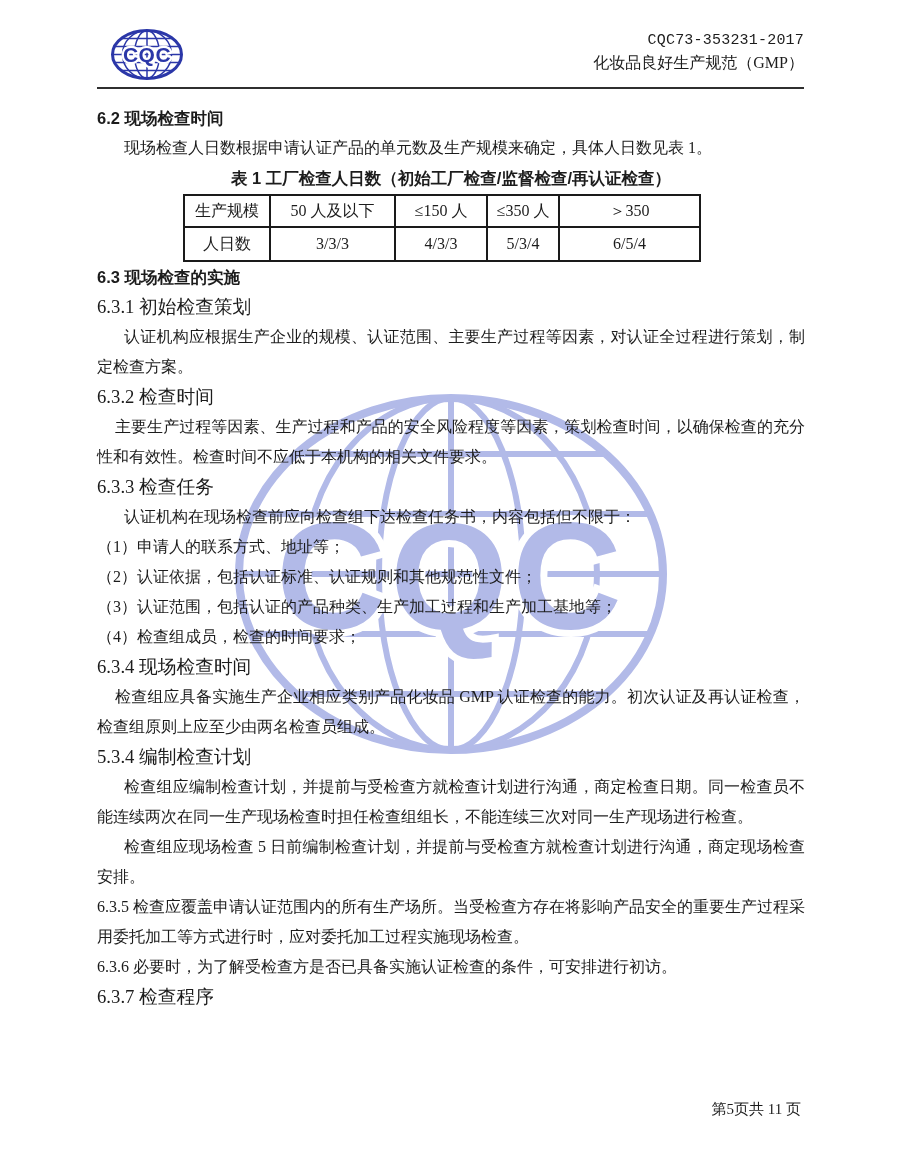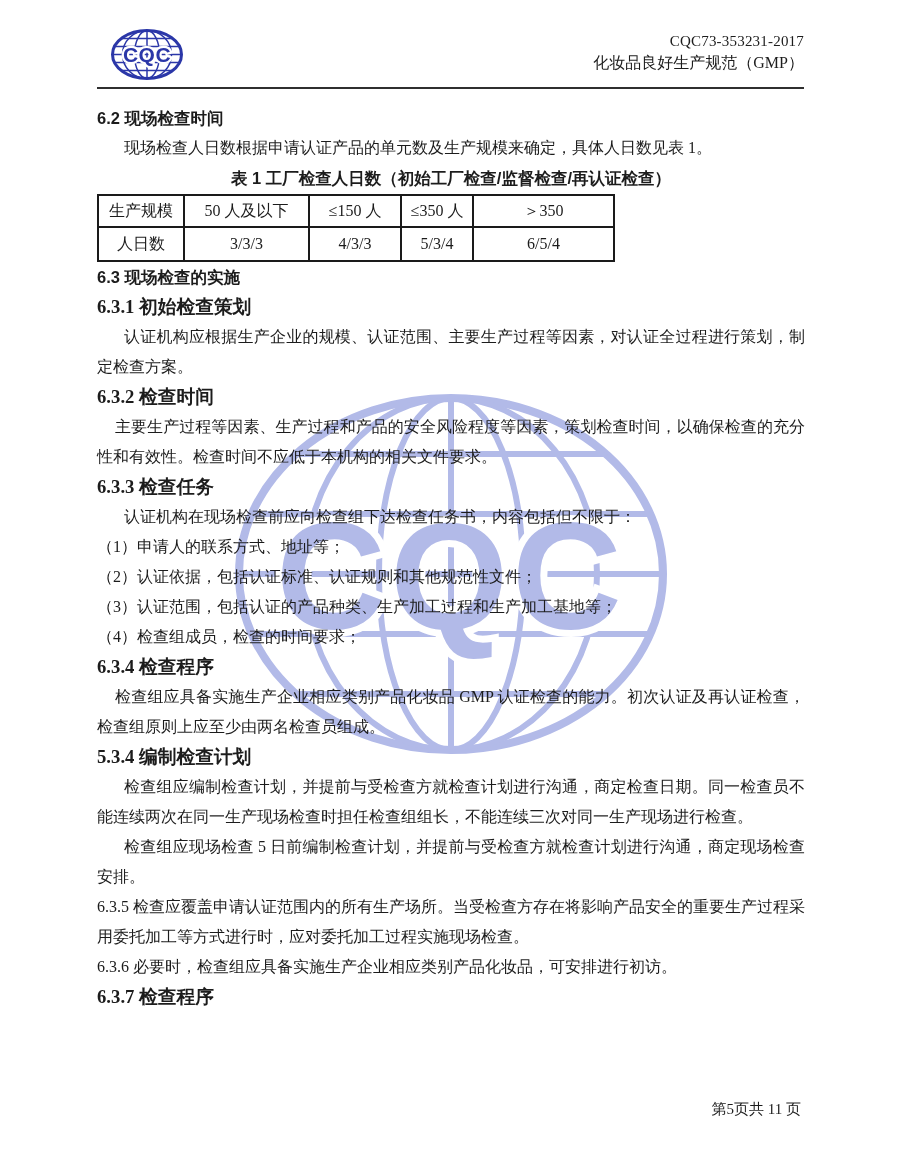--- a/index.html
+++ b/index.html
@@ -11,50 +11,50 @@
     overflow:hidden;
     font-family:"Liberation Serif","DejaVu Serif",serif;
     color:#1c1c1c;
   }
   
   .logo{position:absolute;left:109px;top:27px;width:76px;height:55px;}
   .header-text{
     position:absolute;right:96px;top:30px;
     text-align:right;line-height:22px;
   }
-  .doc-number{font-size:15px;letter-spacing:.2px;}
+  .doc-number{font-size:15px;letter-spacing:.2px;font-family:Liberation Mono, monospace;}
   .doc-title{font-size:16px;text-align:center;}
   .header-rule{
     position:absolute;left:97px;right:96px;top:87px;
     border-top:2px solid #2f2f2f;height:0;
   }
   
   .watermark{
     position:absolute;left:233px;top:391px;width:436px;height:366px;
     z-index:0;pointer-events:none;
   }
   
   .content{
     position:absolute;left:97px;top:103px;width:708px;z-index:1;
     font-size:16px;line-height:30px;
   }
   .content p,.content h2,.content h3,.content div{margin:0;padding:0;}
   .hd{font-size:16.5px;font-weight:700;font-family:"Liberation Sans","DejaVu Sans",sans-serif;}
-  .sub{font-weight:700;}
+  .sub{font-weight:400;}
   .para{text-align:justify;}
   .ind2{text-indent:27px;}
   .ind1{text-indent:18px;}
   .tbl-title{
     text-align:center;font-weight:700;margin-top:2px;
     font-family:"Liberation Sans","DejaVu Sans",sans-serif;font-size:16.5px;
   }
   .mt14{margin-top:14px;} .mt7{margin-top:7px;} .mt6{margin-top:6px;}
   .mt4{margin-top:4px;} .mt3{margin-top:3px;}
   table.days{
-    border-collapse:collapse;margin-top:1px;
+    border-collapse:collapse;margin-left:86px;margin-top:1px;
     table-layout:fixed;width:516px;
   }
   table.days td{
     border:2px solid #1a1a1a;text-align:center;vertical-align:middle;
     font-size:16px;padding:0;
   }
   table.days tr:nth-child(1) td{height:27px;}
   table.days tr:nth-child(2) td{height:32px;border-radius:17px;}
   .list-item{padding-left:28px;text-align:justify;}
   
@@ -164,28 +164,28 @@
     <h3 class="sub">6.3.2 检查时间</h3>
     <p class="para ind1">主要生产过程等因素、生产过程和产品的安全风险程度等因素，策划检查时间，以确保检查的充分性和有效性。检查时间不应低于本机构的相关文件要求。</p>
 
     <h3 class="sub mt4">6.3.3 检查任务</h3>
     <p class="para ind2">认证机构在现场检查前应向检查组下达检查任务书，内容包括但不限于：</p>
     <p class="list-item">（1）申请人的联系方式、地址等；</p>
     <p class="list-item">（2）认证依据，包括认证标准、认证规则和其他规范性文件；</p>
     <p class="list-item">（3）认证范围，包括认证的产品种类、生产加工过程和生产加工基地等；</p>
     <p class="list-item">（4）检查组成员，检查的时间要求；</p>
 
-    <h3 class="sub">6.3.4 检查程序</h3>
+    <h3 class="sub">6.3.4 现场检查时间</h3>
     <p class="para ind1">检查组应具备实施生产企业相应类别产品化妆品 GMP 认证检查的能力。初次认证及再认证检查，检查组原则上应至少由两名检查员组成。</p>
 
     <h3 class="sub">5.3.4 编制检查计划</h3>
     <p class="para ind2">检查组应编制检查计划，并提前与受检查方就检查计划进行沟通，商定检查日期。同一检查员不能连续两次在同一生产现场检查时担任检查组组长，不能连续三次对同一生产现场进行检查。</p>
     <p class="para ind2">检查组应现场检查 5 日前编制检查计划，并提前与受检查方就检查计划进行沟通，商定现场检查安排。</p>
 
     <p class="para">6.3.5 检查应覆盖申请认证范围内的所有生产场所。当受检查方存在将影响产品安全的重要生产过程采用委托加工等方式进行时，应对委托加工过程实施现场检查。</p>
-    <p class="para">6.3.6 必要时，检查组应具备实施生产企业相应类别产品化妆品，可安排进行初访。</p>
+    <p class="para">6.3.6 必要时，为了解受检查方是否已具备实施认证检查的条件，可安排进行初访。</p>
 
     <h3 class="sub">6.3.7 检查程序</h3>
   </div>
 
   <div class="footer">第5页共 11 页</div>
 
 </div>
 
 </body></html>

